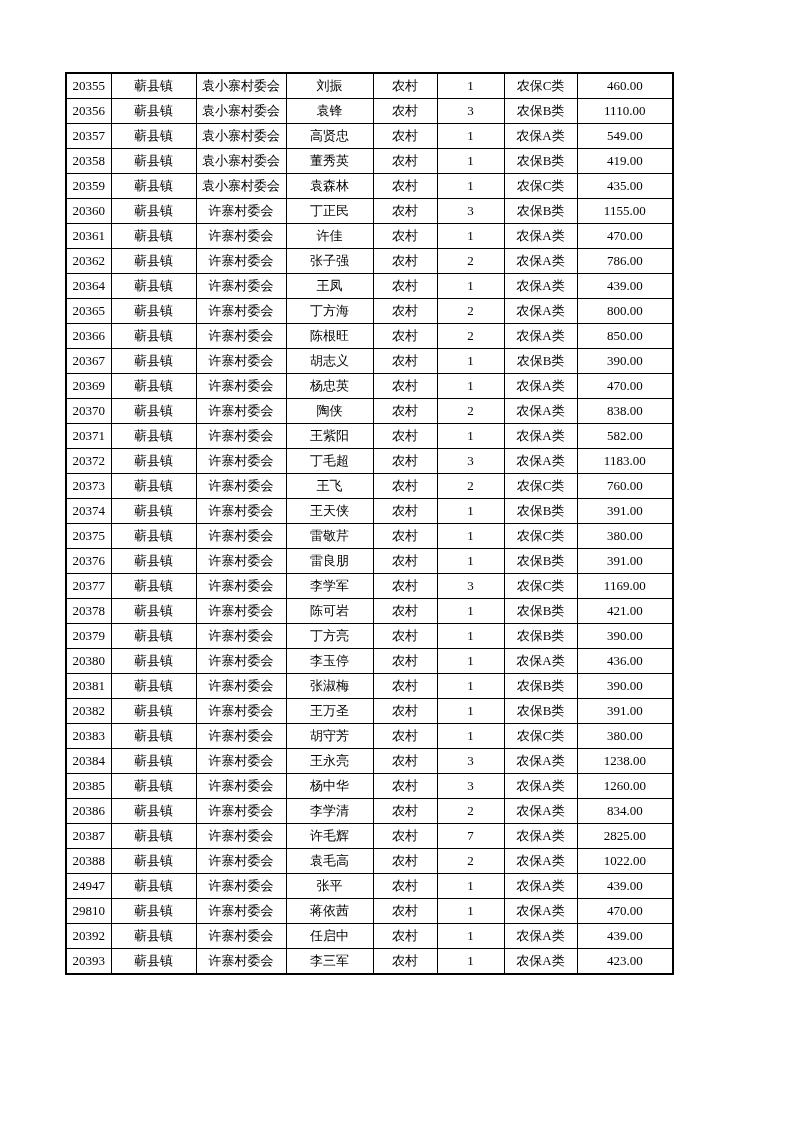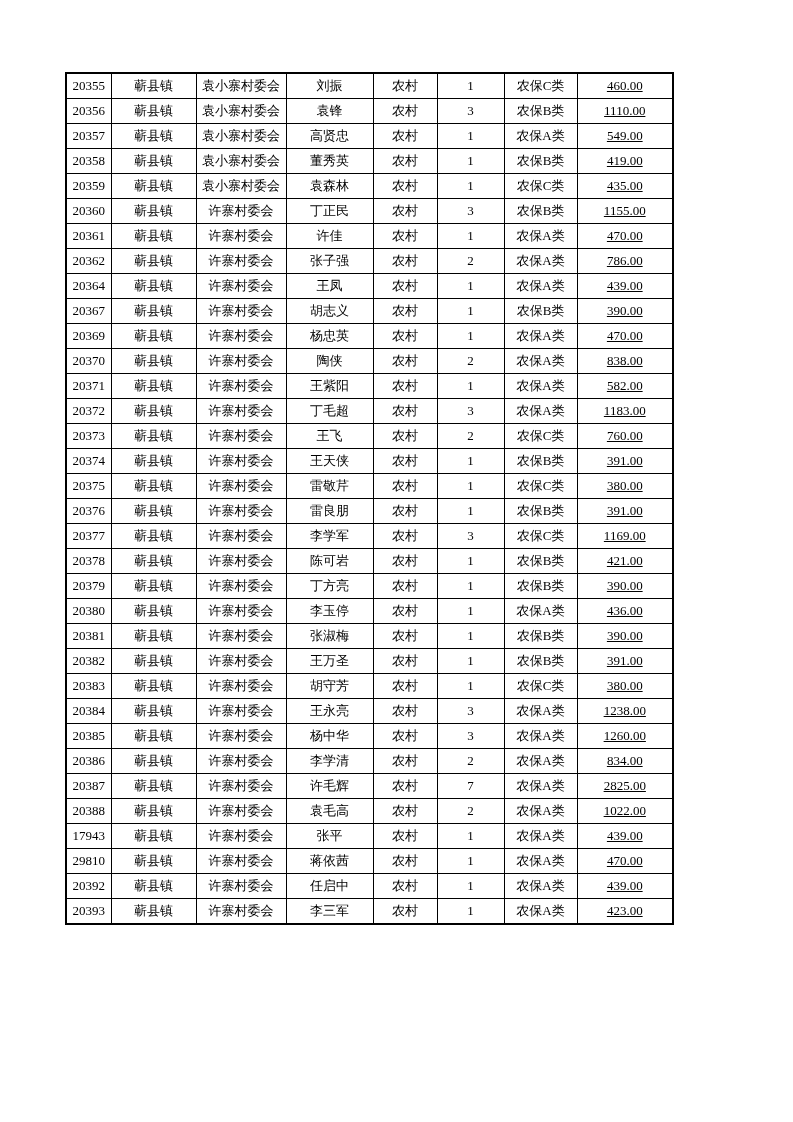--- a/index.html
+++ b/index.html
@@ -30,21 +30,21 @@
     height: 24px;
     padding: 0 2px;
     text-align: center;
     vertical-align: middle;
     font-size: 13px;
     line-height: 24px;
     white-space: nowrap;
     overflow: hidden;
   }
   td.col-id     { font-size: 13px; }
-  td.col-amount { font-size: 13px; text-decoration: underline; }
+  td.col-amount { font-size: 13px; }
 </style>
 </head>
 <body>
 
 <div class="page">
   <table class="data-table">
     <colgroup>
       <col style="width:45px">
       <col style="width:85px">
       <col style="width:90px">
@@ -139,20 +139,40 @@
           <td class="col-id">20364</td>
           <td class="col-town">蕲县镇</td>
           <td class="col-village">许寨村委会</td>
           <td class="col-name">王凤</td>
           <td class="col-residence">农村</td>
           <td class="col-count">1</td>
           <td class="col-category">农保A类</td>
           <td class="col-amount">439.00</td>
         </tr>
         <tr>
+          <td class="col-id">20365</td>
+          <td class="col-town">蕲县镇</td>
+          <td class="col-village">许寨村委会</td>
+          <td class="col-name">丁方海</td>
+          <td class="col-residence">农村</td>
+          <td class="col-count">2</td>
+          <td class="col-category">农保A类</td>
+          <td class="col-amount">800.00</td>
+        </tr>
+        <tr>
+          <td class="col-id">20366</td>
+          <td class="col-town">蕲县镇</td>
+          <td class="col-village">许寨村委会</td>
+          <td class="col-name">陈根旺</td>
+          <td class="col-residence">农村</td>
+          <td class="col-count">2</td>
+          <td class="col-category">农保A类</td>
+          <td class="col-amount">850.00</td>
+        </tr>
+        <tr>
           <td class="col-id">20367</td>
           <td class="col-town">蕲县镇</td>
           <td class="col-village">许寨村委会</td>
           <td class="col-name">胡志义</td>
           <td class="col-residence">农村</td>
           <td class="col-count">1</td>
           <td class="col-category">农保B类</td>
           <td class="col-amount">390.00</td>
         </tr>
         <tr>
@@ -349,21 +369,21 @@
           <td class="col-id">20388</td>
           <td class="col-town">蕲县镇</td>
           <td class="col-village">许寨村委会</td>
           <td class="col-name">袁毛高</td>
           <td class="col-residence">农村</td>
           <td class="col-count">2</td>
           <td class="col-category">农保A类</td>
           <td class="col-amount">1022.00</td>
         </tr>
         <tr>
-          <td class="col-id">17943</td>
+          <td class="col-id">24947</td>
           <td class="col-town">蕲县镇</td>
           <td class="col-village">许寨村委会</td>
           <td class="col-name">张平</td>
           <td class="col-residence">农村</td>
           <td class="col-count">1</td>
           <td class="col-category">农保A类</td>
           <td class="col-amount">439.00</td>
         </tr>
         <tr>
           <td class="col-id">29810</td>

